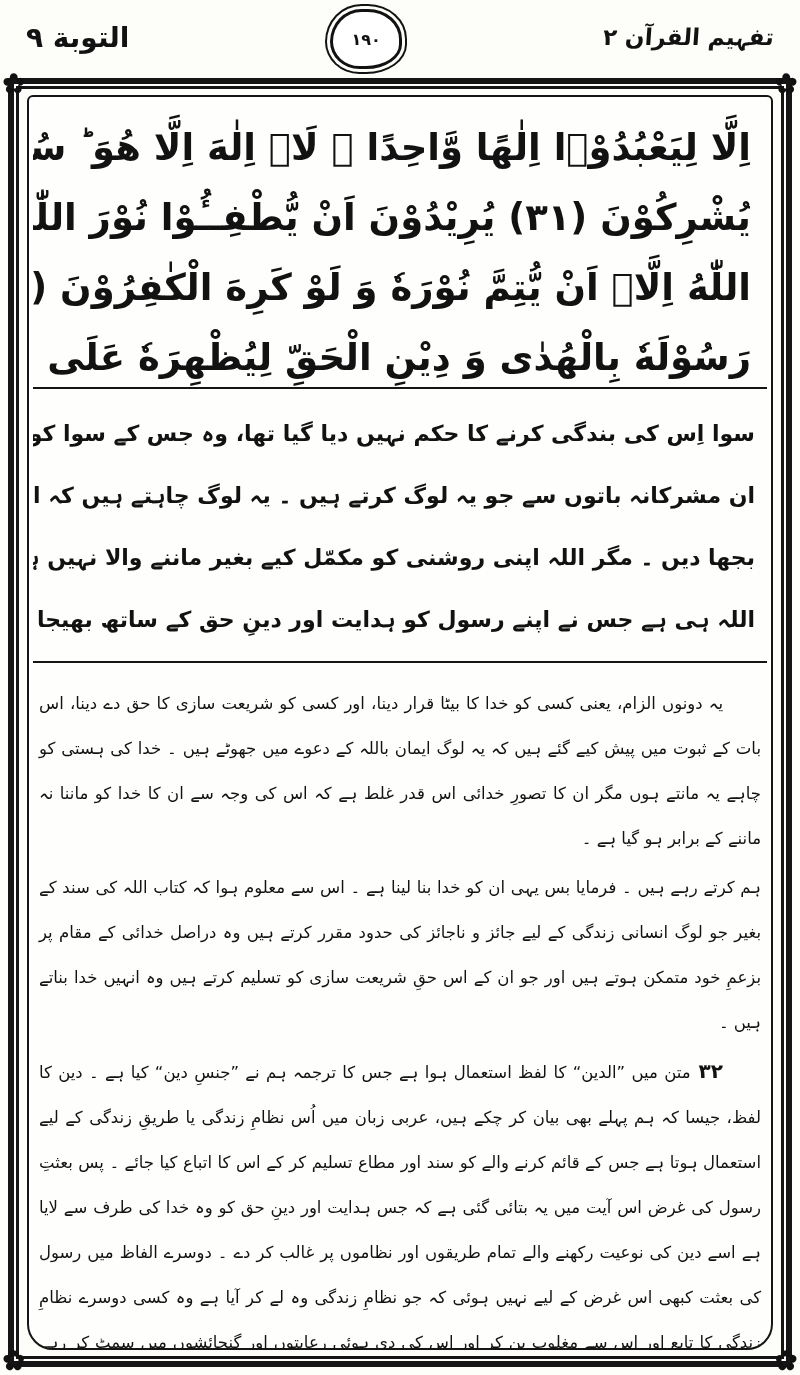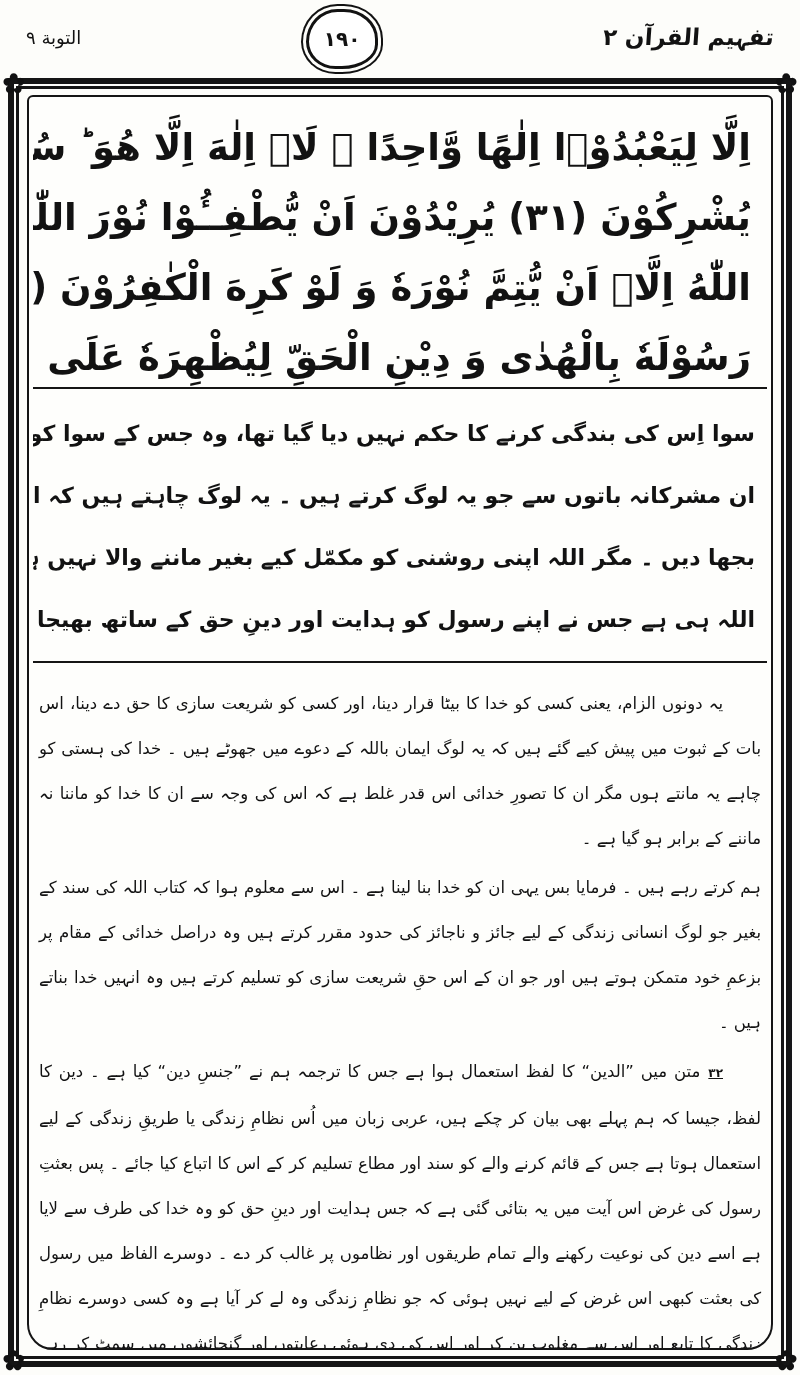--- a/index.html
+++ b/index.html
@@ -8,27 +8,27 @@
     background:#fdfdfa;color:#121212;
     font-family:"DejaVu Sans", sans-serif;
   }
   
   .header{
     position:absolute;top:0;left:0;width:800px;height:74px;
     display:flex;flex-direction:row;align-items:center;justify-content:space-between;
     direction:rtl;padding:0 26px;box-sizing:border-box;
   }
   .book-title{font-size:23px;font-weight:bold;transform:skewX(-4deg);letter-spacing:1px;}
-  .surah-title{font-size:18px;font-weight:normal;}
+  .surah-title{font-size:28px;font-weight:bold;}
   .medallion{
     width:66px;height:54px;display:flex;align-items:center;justify-content:center;
     border:3px solid #121212;
     border-radius:48% 52% 55% 45% / 60% 55% 45% 50%;
     box-shadow:0 0 0 3px #fdfdfa, 0 0 0 5px #121212;
-    font-size:20px;font-weight:bold;background:#fff;margin-top:4px;
+    font-size:16px;font-weight:bold;background:#fff;margin-top:4px;
   }
   
   .frame{
     position:absolute;top:78px;left:8px;right:8px;bottom:8px;
     border:6px solid #151515;
   }
   .frame-inner{
     position:absolute;inset:2px;border:3px solid #151515;
   }
   .corner{position:absolute;font-size:28px;line-height:1;color:#111;z-index:5;}
@@ -68,21 +68,21 @@
   
   .commentary-section{
     direction:rtl;flex:1;padding:18px 10px 12px;overflow:hidden;
   }
   .cpara{
     font-size:16.5px;line-height:45px;margin:0 0 4px;
     text-align:justify;
   }
   .cpara.indented{text-indent:38px;}
   .fn-num{
-    font-weight:bold;text-decoration:underline;font-size:12px;
+    font-weight:bold;font-size:20px;
     padding-left:8px;
   }
   .fn-num:empty{display:none;}
 </style>
 </head>
 <body>
 
 <div class="header">
   <div class="book-title">تفہیم القرآن ۲</div>
   <div class="medallion">

